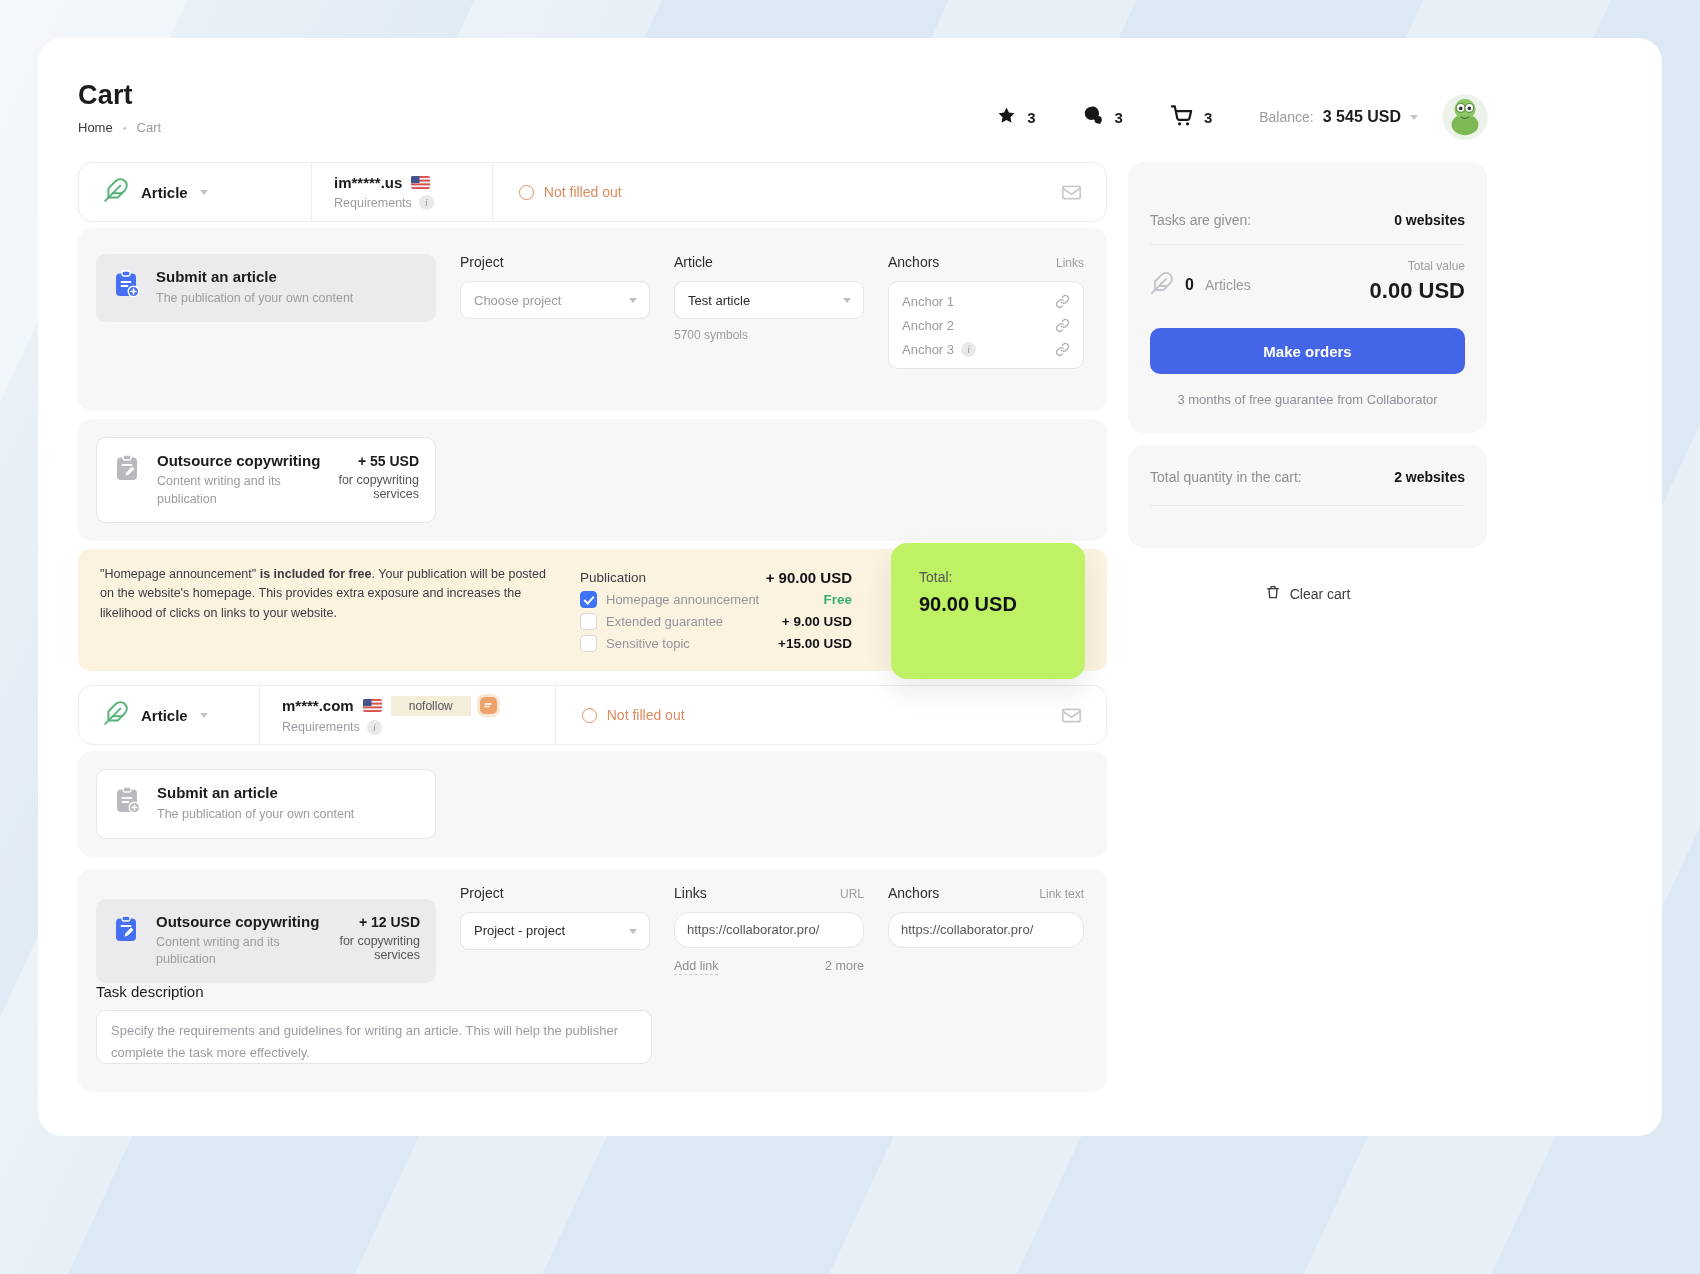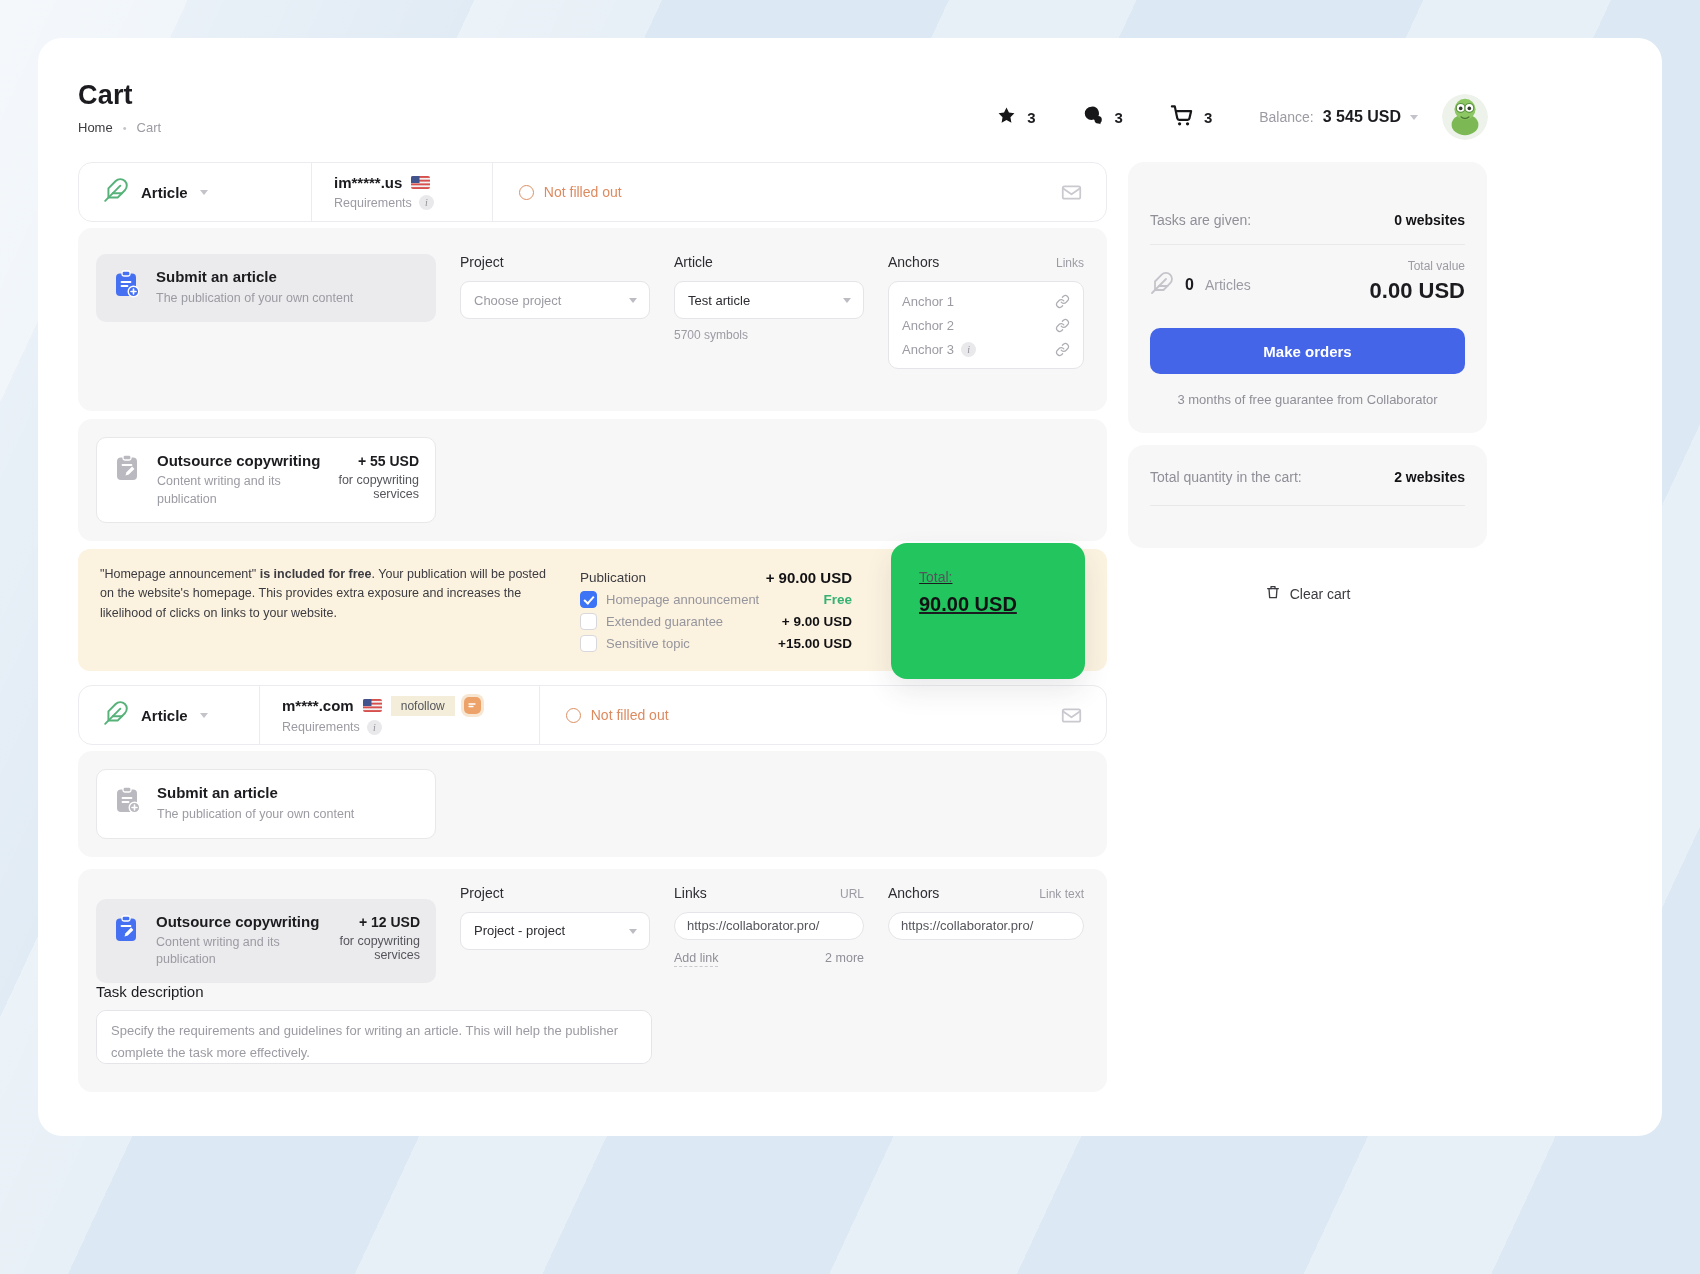--- a/index.html
+++ b/index.html
@@ -53,21 +53,21 @@
   
   .p-head { display:flex; align-items:stretch; height:60px; border:1px solid #ececf0; border-radius:14px; background:#fff; position:relative; z-index:2; }
   .p-sec { display:flex; align-items:center; }
   .sec-type { flex:0 0 232px; padding-left:24px; gap:12px; cursor:pointer; }
   .p-head.v2 .sec-type { flex-basis:180px; }
   .type-lbl { font-size:15px; font-weight:bold; }
   .sec-site { border-left:1px solid #ececf0; padding:0 22px; }
   .site-col { display:flex; flex-direction:column; gap:4px; }
   .site-row { display:flex; align-items:center; gap:9px; font-size:15px; font-weight:bold; }
   .flag { display:inline-flex; border-radius:2px; overflow:hidden; line-height:0; }
-  .badge { background:#f4edda; color:#55565c; font-size:12px; padding:3px 10px; border-radius:0; font-weight:normal; }
+  .badge { background:#f4edda; color:#55565c; font-size:12px; padding:3px 18px; border-radius:0; font-weight:normal; }
   .note-icon { width:17px; height:17px; border-radius:5px; background:#eda269; box-shadow:0 0 0 3px #f7e6d2; display:inline-flex; align-items:center; justify-content:center; }
   .req-row { display:flex; gap:7px; align-items:center; color:#9b9ba3; font-size:12.5px; }
   .info { width:15px; height:15px; border-radius:50%; background:#e9e9ec; color:#8f8f96; display:inline-flex; align-items:center; justify-content:center; flex:0 0 15px; cursor:pointer; }
   .info::after { content:"i"; font-family:"Liberation Serif", serif; font-style:italic; font-size:10px; }
   .sec-status { flex:1; border-left:1px solid #ececf0; padding-left:26px; gap:10px;margin-left:36px; }
   .status-circle { width:15px; height:15px; border:1.6px solid #dd8f63; border-radius:50%; }
   .status-txt { font-size:14px; color:#dd8a5f; }
   .sec-mail { padding-right:24px; cursor:pointer; }
 
   
@@ -96,42 +96,42 @@
   .field-sel { height:38px; }
   .hint { margin-top:9px; font-size:12px; color:#9b9ba3; }
   .anchor-box { background:#fff; border:1px solid #e5e5e9; border-radius:10px; padding:9px 13px; display:flex; flex-direction:column; gap:4px; }
   .a-row { display:flex; align-items:center; justify-content:space-between; height:20px; font-size:13px; color:#9b9ba3; }
   .a-left { display:flex; gap:7px; align-items:center; }
   .link-ic { cursor:pointer; display:inline-flex; }
 
   .outsource-wrap { margin-top:8px; padding:18px; }
   .body2b { margin-top:12px; padding:16px 18px 24px; }
   .row2 { display:flex; gap:24px; align-items:flex-start; }
-  .txt-input { width:100%; height:28px; border:1px solid #e5e5e9; border-radius:15px; padding:0 12px; font-size:13px; color:#55565c; background:#fff; font-family:inherit; }
+  .txt-input { width:100%; height:36px; border:1px solid #e5e5e9; border-radius:15px; padding:0 12px; font-size:13px; color:#55565c; background:#fff; font-family:inherit; }
   .links-foot { display:flex; justify-content:space-between; margin-top:11px; font-size:12.5px; color:#8f8f97; }
   .add-link { border-bottom:1px dashed #c9c9cf; cursor:pointer; padding-bottom:1px; }
   .task-label { margin:0 0 10px; font-size:15px; color:#1c1c20; }
   .task { width:556px; height:54px; border:1px solid #e5e5e9; border-radius:10px; padding:9px 14px; font-size:13px; color:#55565c; font-family:inherit; resize:none; line-height:1.7; background:#fff; }
   .task::placeholder { color:#9b9ba3; }
 
   
   .notice { position:relative; margin-top:8px; background:#fcf2e0; border-radius:12px; padding:16px 0 16px 22px; display:flex; min-height:97px; }
   .n-text { width:452px; font-size:12.5px; line-height:1.55; color:#3b3b40; }
   .n-pub { margin-left:28px; width:272px; padding-top:2px; }
   .pub-row { display:flex; justify-content:space-between; align-items:center; height:21px; margin-bottom:1px; }
   .pub-lbl { font-size:13.5px; color:#3b3b40; }
   .pub-val { font-size:15px; font-weight:bold; color:#121215; }
   .opt-left { display:flex; align-items:center; gap:9px; }
   .opt-lbl { font-size:13px; color:#95959d; }
   .opt-val { font-size:13.5px; font-weight:bold; color:#121215; }
   .opt-val.free { color:#35b272; }
   .cb { width:17px; height:17px; border-radius:4px; border:1.5px solid #d7d7dc; background:#fff; position:relative; flex:0 0 17px; cursor:pointer; }
   .cb.checked { background:#3d73f5; border-color:#3d73f5; }
   .cb.checked::after { content:""; position:absolute; left:4.5px; top:1.5px; width:4px; height:8px; border:solid #fff; border-width:0 2px 2px 0; transform:rotate(42deg); }
-  .total-card { position:absolute; top:-6px; right:22px; width:194px; height:calc(100% + 14px); background:#22c55e; border-radius:16px; box-shadow:0 12px 28px rgba(50,50,70,.10); padding:26px 0 0 28px; z-index:3;text-decoration:underline; }
+  .total-card { position:absolute; top:-6px; right:22px; width:194px; height:calc(100% + 14px); background:#bef264; border-radius:16px; box-shadow:0 12px 28px rgba(50,50,70,.10); padding:26px 0 0 28px; z-index:3; }
   .t-lbl { font-size:14px; color:#55565c; }
   .t-val { margin-top:8px; font-size:20px; font-weight:bold; color:#121215; }
   .mt14 { margin-top:14px; }
 
   
   .sb-card { background:#f7f7f8; border-radius:16px; padding:24px 22px 26px; }
   .sb-top { display:flex; justify-content:space-between; align-items:flex-start; }
   .to-catalog { font-size:13px; color:#55565c; text-decoration:underline; cursor:pointer; }
   .sb-row { display:flex; justify-content:space-between; align-items:center; font-size:14px; color:#8f8f97; }
   .mt26 { margin-top:26px; }

